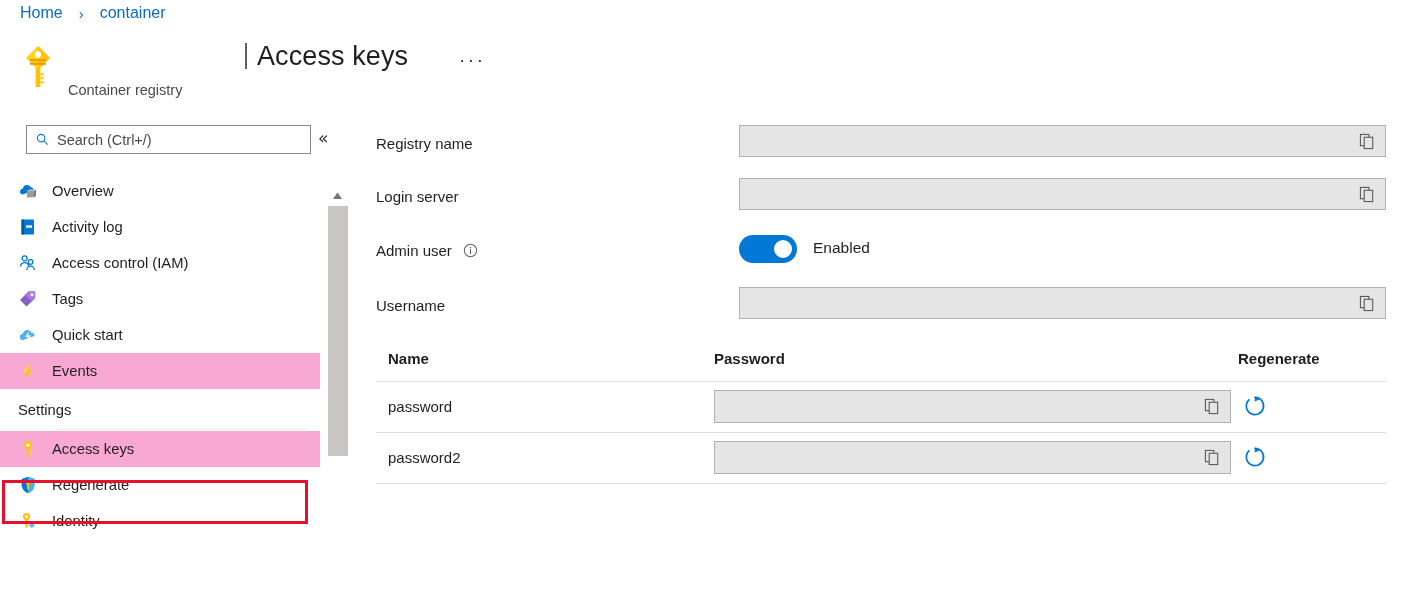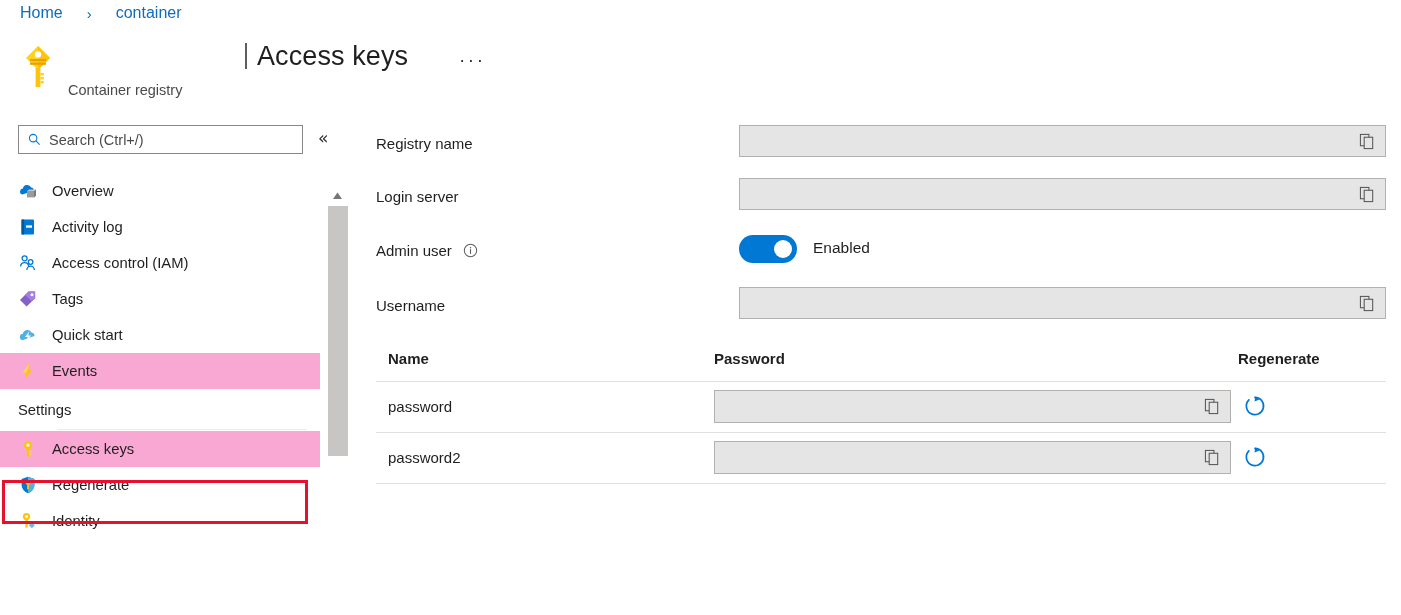--- a/index.html
+++ b/index.html
@@ -9,21 +9,21 @@
     background: #ffffff;
     font-family: "Liberation Sans", "DejaVu Sans", sans-serif;
     color: #1b1a19;
     overflow: hidden;
   }
   #page { position: relative; width: 1401px; height: 615px; background: #fff; }
 
   
   .breadcrumb {
     position: absolute; left: 20px; top: 4px;
-    font-size: 16px; display: flex; align-items: center; gap: 24px;
+    font-size: 16px; display: flex; align-items: center; gap: 16px;
   }
   .crumb-link { color: #0f6cbd; cursor: pointer; }
   .crumb-link.underlined { text-decoration: none; text-align: center; }
   .crumb-sep { color: #0f6cbd; font-size: 15px; }
 
   
   .title-icon {
     position: absolute; left: 20px; top: 42px;
     width: 36px; height: 48px;
   }
@@ -44,21 +44,21 @@
     position: absolute; left: 459px; top: 50px;
     font-size: 19px; color: #323130; letter-spacing: 2.5px;
     cursor: pointer; line-height: 20px;
   }
 
   
   .leftnav { position: absolute; left: 0; top: 120px; width: 349px; height: 495px; background:#fff; }
   .search-wrap { position:absolute; left:18px; top:5px; width:285px; height:29px; }
   .search-box {
     width:100%; height:29px; border:1px solid #8a8886; background:#fff;
-    display:flex; align-items:center; padding-left:9px; cursor:text;
+    display:flex; align-items:center; padding-left:9px; cursor:text;margin-left:8px;
   }
   .search-icon { width:13px; height:13px; flex:0 0 13px; margin-right:8px; }
   .search-placeholder { font-size:14.5px; color:#4c4a48; }
   .collapse-btn {
     position:absolute; left:318px; top:9px; font-size:17px; color:#323130;
     cursor:pointer; line-height:18px; font-family:"DejaVu Sans", sans-serif;
   }
 
   .navlist { position:absolute; left:0; top:53px; width:320px; }
   .navitem {

